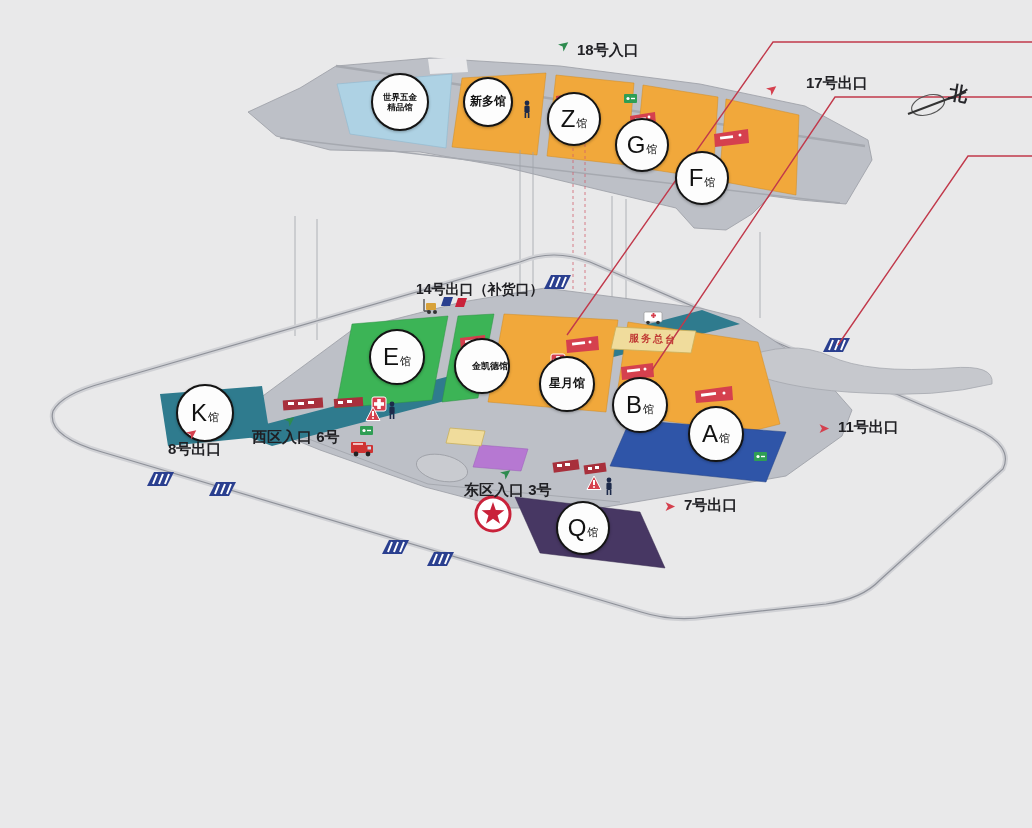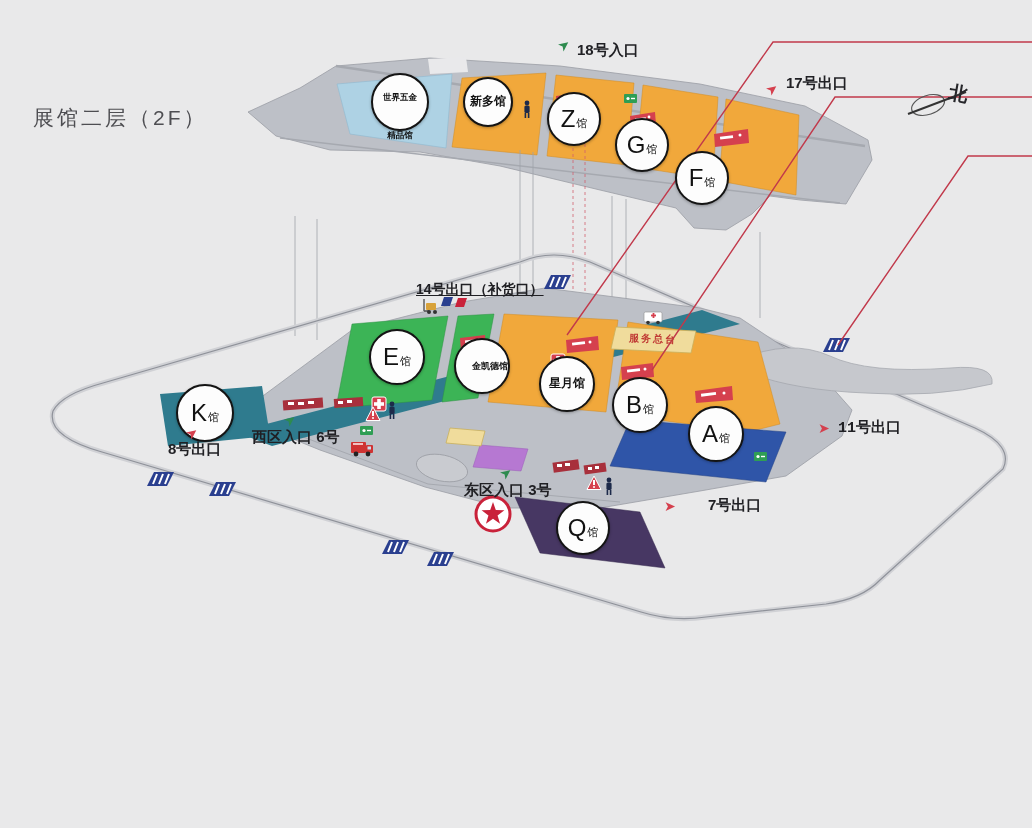--- a/index.html
+++ b/index.html
@@ -6,23 +6,23 @@
   body{font-family:"Liberation Sans","DejaVu Sans",sans-serif;}
   .canvas{position:relative;width:1032px;height:828px;background:#e9e9ea;overflow:hidden;}
   .canvas svg{position:absolute;left:0;top:0;}
   .floor-label{position:absolute;font-size:21px;color:#4e4e52;letter-spacing:3px;}
   .badge{position:absolute;border-radius:50%;background:#fdfdfd;border:2px solid #141414;
          display:flex;align-items:center;justify-content:center;text-align:center;
          box-shadow:0 1px 3px rgba(0,0,0,.3);color:#111;}
   .badge .bl{font-size:24px;font-weight:400;}
   .badge .bs{font-size:11px;margin-left:1px;margin-top:8px;}
   .badge .cn{font-size:12px;font-weight:bold;line-height:1.15;}
-  .badge .cn2{font-size:8.5px;font-weight:bold;line-height:1.2;margin-top:28px;}
+  .badge .cn2{font-size:8.5px;font-weight:bold;line-height:1.2;}
   .gate{position:absolute;font-weight:bold;font-size:15px;color:#202024;white-space:nowrap;}
-  .gate.small{font-size:14px;text-decoration:underline;}
+  .gate.small{font-size:14px;}
   .arr{position:absolute;font-size:14px;line-height:1;}
   .arr.ne{transform:rotate(-38deg);}
   .arr.green{color:#2e8b4f;}
   .arr.red{color:#d5404e;}
   .north-label{position:absolute;font-size:19px;font-weight:bold;color:#26262a;transform:rotate(10deg);}
   .service-desk{position:absolute;left:613px;top:332px;width:80px;text-align:center;
                 font-size:10px;font-weight:bold;color:#c03a34;letter-spacing:2px;transform:rotate(2deg);}
   .legend{position:absolute;left:0;top:660px;width:1032px;height:168px;}
 </style>
 </head>
@@ -213,21 +213,20 @@
     <path d="M1032,97 L835,97 L652,370"></path>
     <path d="M1032,156 L968,156 L838,345"></path>
   </g>
 
   <g>
     <ellipse cx="928" cy="105" rx="17" ry="9.5" transform="rotate(-18 928 105)" fill="none" stroke="#555" stroke-width="1.2"></ellipse>
     <line x1="908" y1="114" x2="966" y2="92" stroke="#333" stroke-width="2"></line>
   </g>
 </svg>
 
-<div class="floor-label" style="left:33px;top:104px;">展馆二层（2F）</div>
 
 <div class="badge" style="left:371px;top:73px;width:54px;height:54px;">
   <div>
         <span class="cn2" style="display:block;">世界五金</span>
         <span class="cn2" style="display:block;">精品馆</span>
       </div>
 </div>
 <div class="badge" style="left:463px;top:77px;width:46px;height:46px;">
   <span class="cn">新多馆</span>
 </div>
@@ -268,38 +267,38 @@
 </div>
 <div class="badge" style="left:556px;top:501px;width:50px;height:50px;">
   <span class="bl">Q</span>
       <span class="bs">馆</span>
 </div>
 
 <span class="arr ne green" style="left:558px;top:38px;">➤</span>
 <div class="gate" style="left:577px;top:33px;margin-top:8px;">18号入口</div>
 
 <span class="arr ne red" style="left:766px;top:82px;">➤</span>
-<div class="gate" style="left:786px;top:74px;">17号出口</div>
+<div class="gate" style="left:806px;top:74px;">17号出口</div>
 
 <div class="gate small" style="left:416px;top:281px;">14号出口（补货口）</div>
 
 <span class="arr ne red" style="left:186px;top:426px;">➤</span>
 <div class="gate" style="left:168px;top:440px;">8号出口</div>
 
 <span class="arr ne green" style="left:284px;top:413px;">➤</span>
 <div class="gate" style="left:252px;top:428px;">西区入口 6号</div>
 
 <span class="arr ne green" style="left:500px;top:466px;">➤</span>
 <div class="gate" style="left:464px;top:481px;">东区入口 3号</div>
 
 <span class="arr red" style="left:664px;top:499px;">➤</span>
-<div class="gate" style="left:684px;top:496px;margin-left:24px;">7号出口</div>
+<div class="gate" style="left:684px;top:496px;">7号出口</div>
 
 <span class="arr red" style="left:818px;top:421px;">➤</span>
-<div class="gate" style="left:838px;top:418px;font-family:Liberation Mono, monospace;">11号出口</div>
+<div class="gate" style="left:838px;top:418px;">11号出口</div>
 
 <div class="north-label" style="left:949px;top:81px;">北</div>
 <div class="service-desk">服务总台</div>
 
 <div class="legend">
   
   
   
   
   

